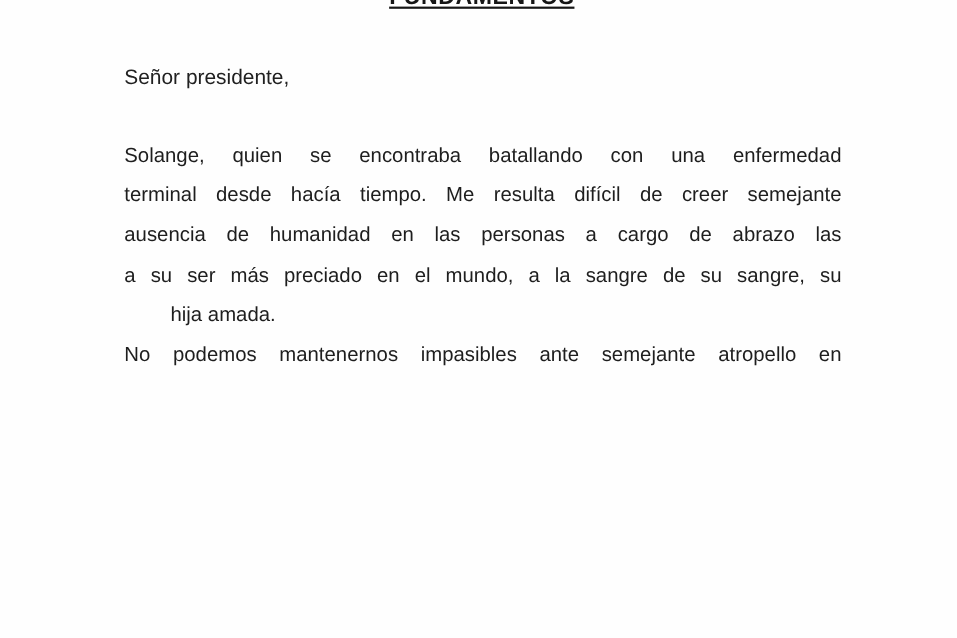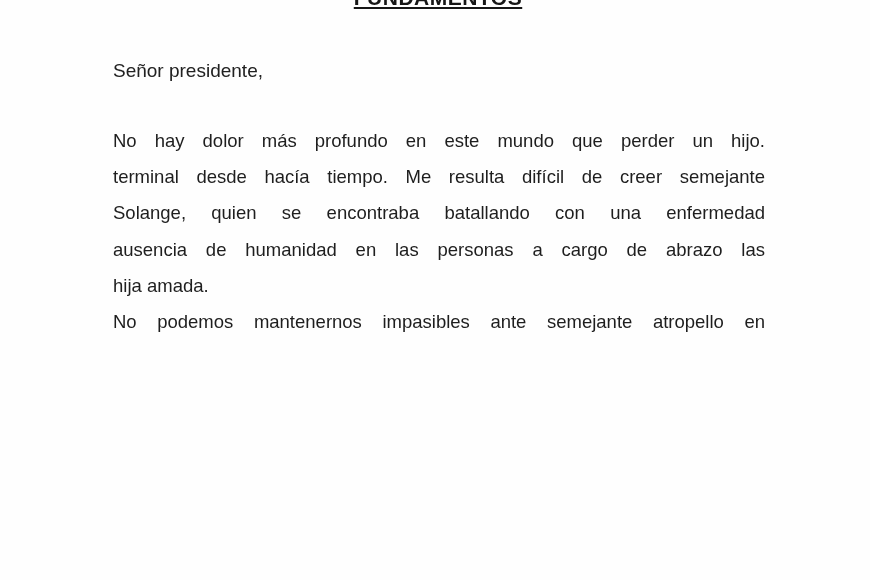--- a/index.html
+++ b/index.html
@@ -52,35 +52,36 @@
   }
   .line {
     text-align: justify;
     text-align-last: justify;   
     white-space: normal;
     height: 36.2px;
     overflow: visible;
   }
   .line.para-end {
     text-align-last: left;      
+    margin-left: 42px;
   }
 </style>
 </head>
 <body>
 
 <div class="page">
 
   <div class="doc-title">
     <span>FUNDAMENTOS</span>
   </div>
 
   <div class="salutation">Señor presidente,</div>
 
   <div class="body-text">
-    <div class="line">No hay dolor más profundo en este mundo que perder un hijo.</div>
+    <div class="line">Solange, quien se encontraba batallando con una enfermedad</div>
     <div class="line">terminal desde hacía tiempo. Me resulta difícil de creer semejante</div>
-    <div class="line">Solange, quien se encontraba batallando con una enfermedad</div>
     <div class="line">ausencia de humanidad en las personas a cargo de abrazo las</div>
+    <div class="line">a su ser más preciado en el mundo, a la sangre de su sangre, su</div>
     <div class="line para-end">hija amada.</div>
     <div class="line">No podemos mantenernos impasibles ante semejante atropello en</div>
   </div>
 
 </div>
 
 </body></html>

